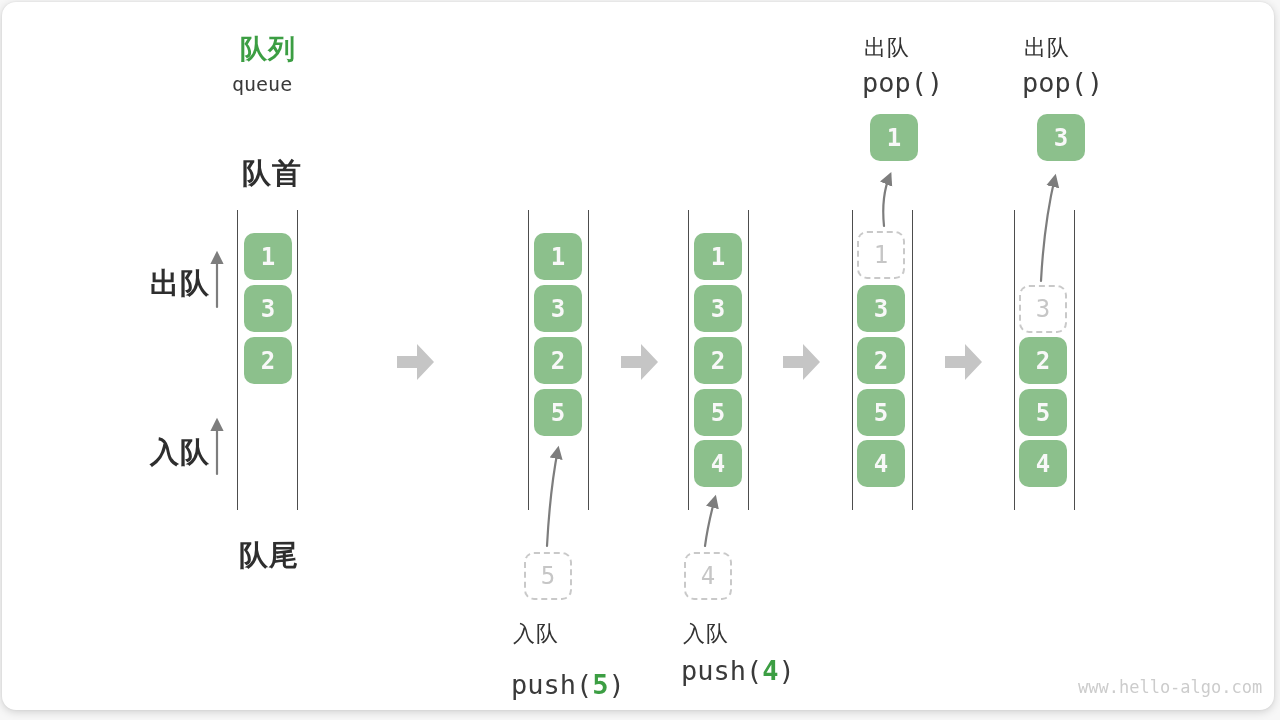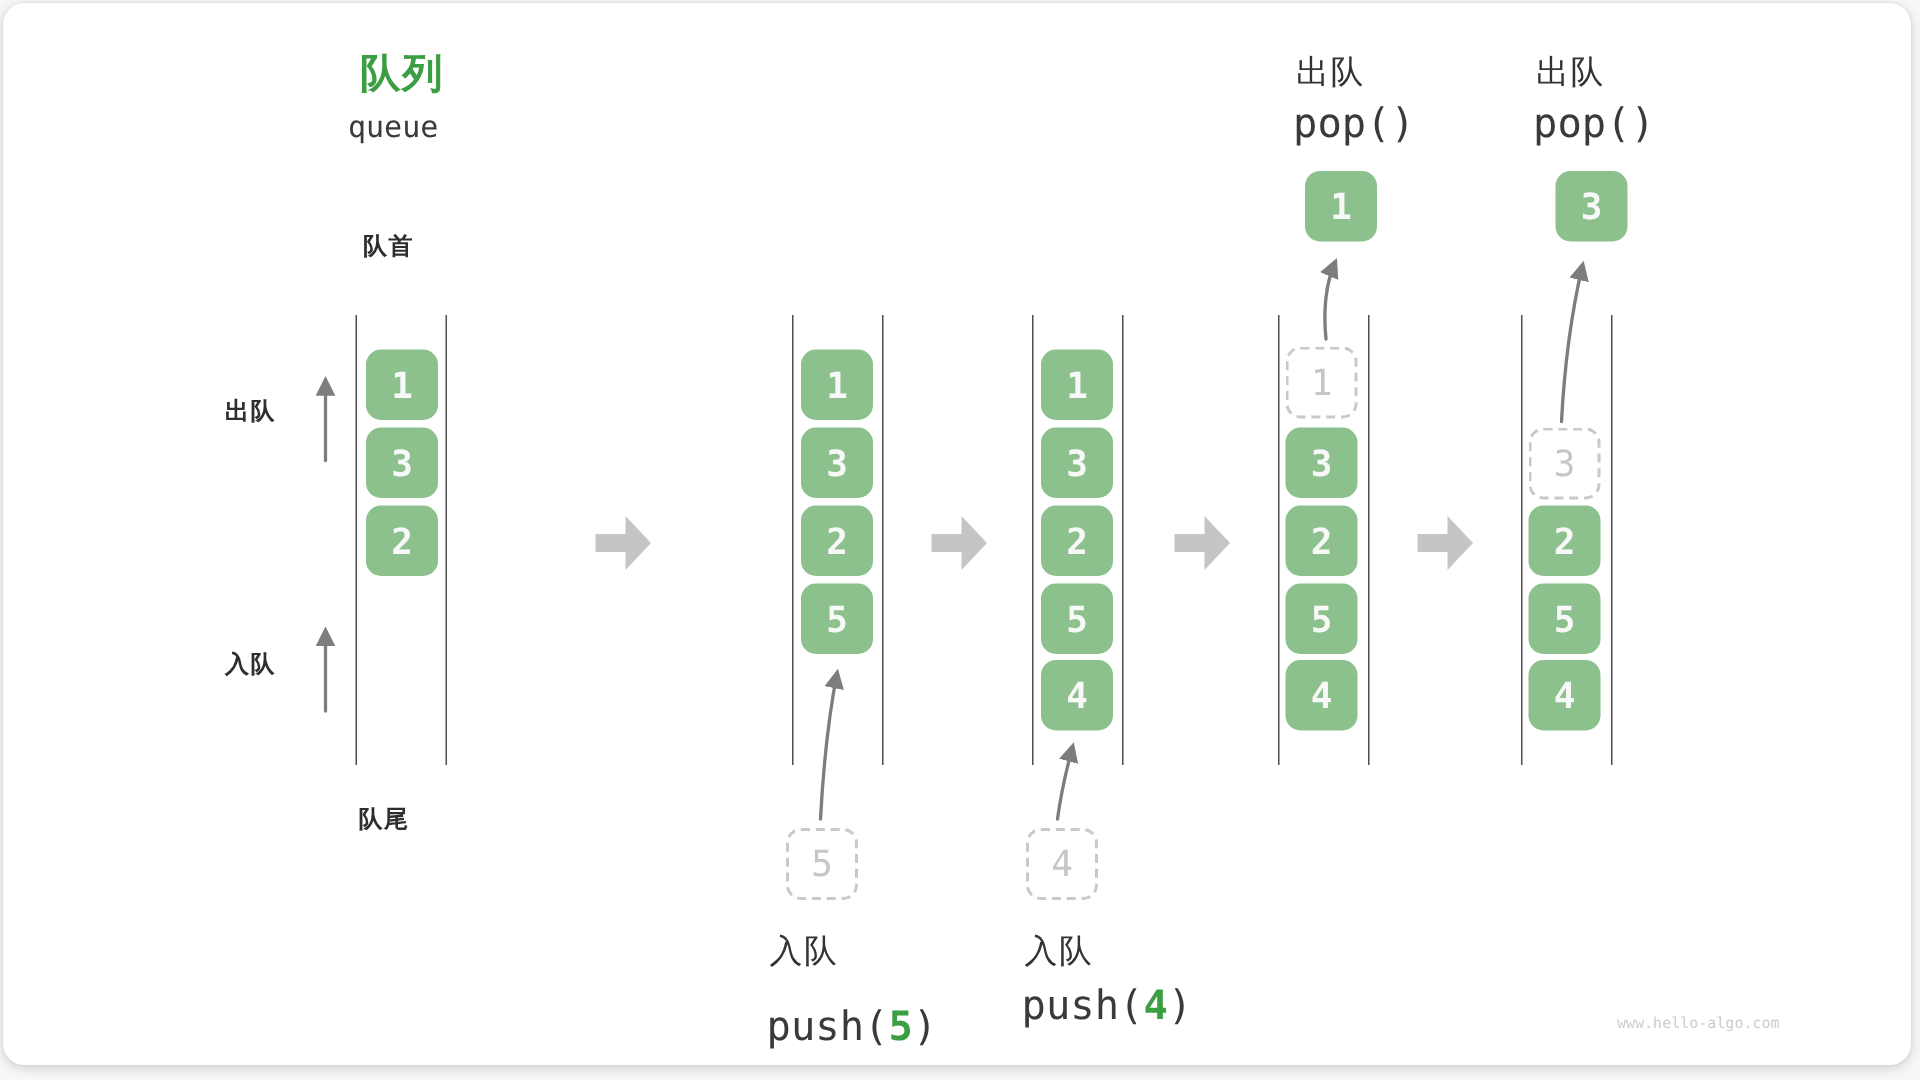--- a/index.html
+++ b/index.html
@@ -9,25 +9,25 @@
   }
   .card {
     position:absolute; inset:2px 6px 10px 2px;
     background:#ffffff; border-radius:14px;
     box-shadow:0 2px 8px rgba(0,0,0,.16), 0 0 2px rgba(0,0,0,.08);
   }
   .abs { position:absolute; }
   
   .title-zh { font-size:27px; font-weight:bold; color:#3C9E43; letter-spacing:1px; }
   .title-en { font-family:"DejaVu Sans Mono", monospace; font-size:20px; color:#3a3a3a; }
-  .zh-bold  { font-size:16px; font-weight:bold; color:#2e2e2e; letter-spacing:1px; }
+  .zh-bold  { font-size:29px; font-weight:bold; color:#2e2e2e; letter-spacing:1px; }
   .zh-op    { font-size:22px; color:#333333; letter-spacing:1px; }
   .mono-op  { font-family:"DejaVu Sans Mono", monospace; font-size:27px; color:#3a3a3a; }
   .green-arg{ color:#3C9E43; font-weight:bold; }
-  .watermark{ font-family:"DejaVu Sans Mono", monospace; font-size:10px; color:#cccccc; }
+  .watermark{ font-family:"DejaVu Sans Mono", monospace; font-size:17px; color:#cccccc; }
   
   .rails {
     position:absolute; top:210px; height:300px; width:61px; box-sizing:border-box;
     border-left:1.6px solid #4d4d4d; border-right:1.6px solid #4d4d4d;
   }
   
   .qbox {
     position:absolute; width:48px; height:47px; background:#8CC08C; border-radius:10px;
     color:#f8f8f8; font-family:"DejaVu Sans Mono", monospace; font-size:24px; font-weight:bold;
     display:flex; align-items:center; justify-content:center;

